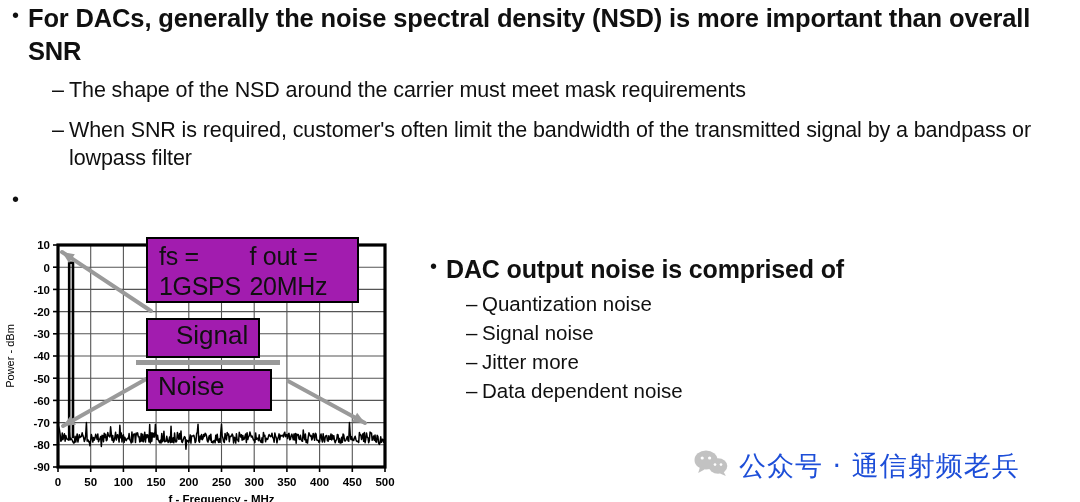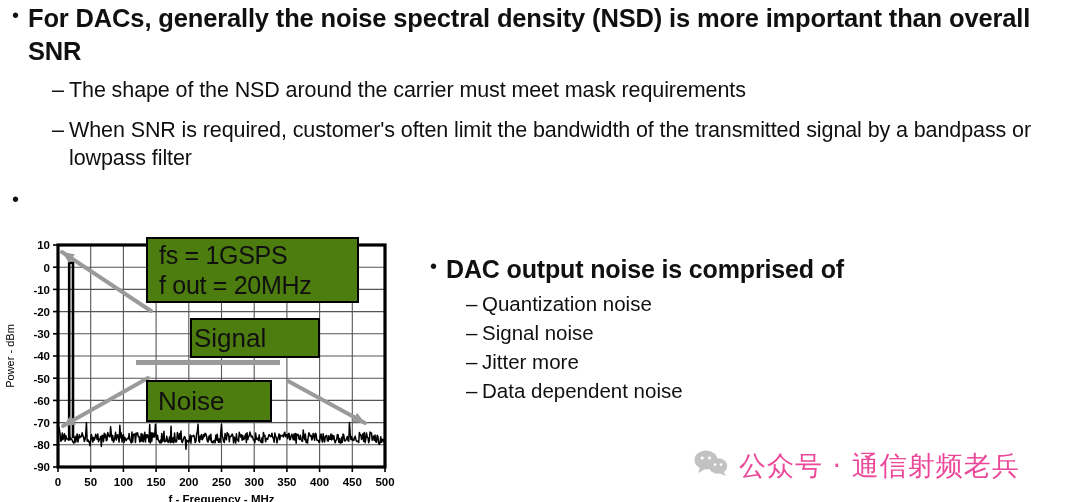--- a/index.html
+++ b/index.html
@@ -67,59 +67,57 @@
   #chart{
     position:absolute;
     left:0px;top:230px;
     width:415px;height:272px;
   }
   #chart svg{display:block;}
 
   
   .callout{
     position:absolute;
-    background:#4d7c0f;
+    background:#a21caf;
     border:2.5px solid #000;
     box-sizing:border-box;
     display:flex;
-    flex-direction:column;
-    justify-content:center;
+    flex-direction:row;
+    justify-content:flex-start;
     z-index:5;
   }
   #box-fs{
     left:146px;top:237px;width:213px;height:66px;
     padding:2px 0 2px 11px;
   }
   #box-fs .line{font-size:25px;line-height:30px;letter-spacing:-0.3px;}
   #box-signal{
-    left:146px;top:318px;width:130px;height:40px;
-    padding-left:2px;
-    margin-left:44px;
+    left:146px;top:318px;width:114px;height:40px;
+    padding-left:28px;
   }
   #box-signal .line{font-size:26px;line-height:30px;}
   #box-noise{
     left:146px;top:369px;width:126px;height:42px;
     padding-left:10px;
-    margin-top:11px;
   }
   #box-noise .line{font-size:26px;line-height:30px;}
 
   .gray-bar{
     position:absolute;
     background:#9a9a9a;
     z-index:4;
   }
   #bar-signal{left:136px;top:360px;width:144px;height:5px;}
 
   
   #watermark{
     position:absolute;
     left:694px;top:448px;
     display:flex;align-items:center;gap:11px;
-    color:#ec4899;
+    color:#1d4ed8;
     font-size:27px;
     letter-spacing:1px;
     font-family:"DejaVu Sans", sans-serif;
     z-index:6;
   }
   #watermark .wm-icon{display:block;}
 </style>
 </head>
 <body>
 

